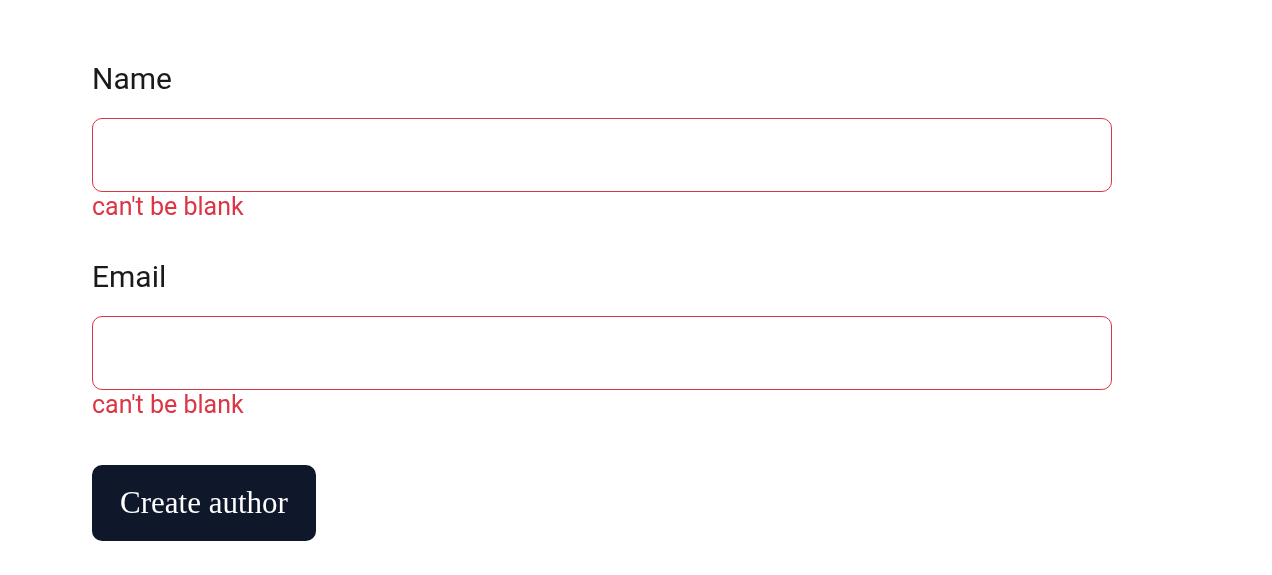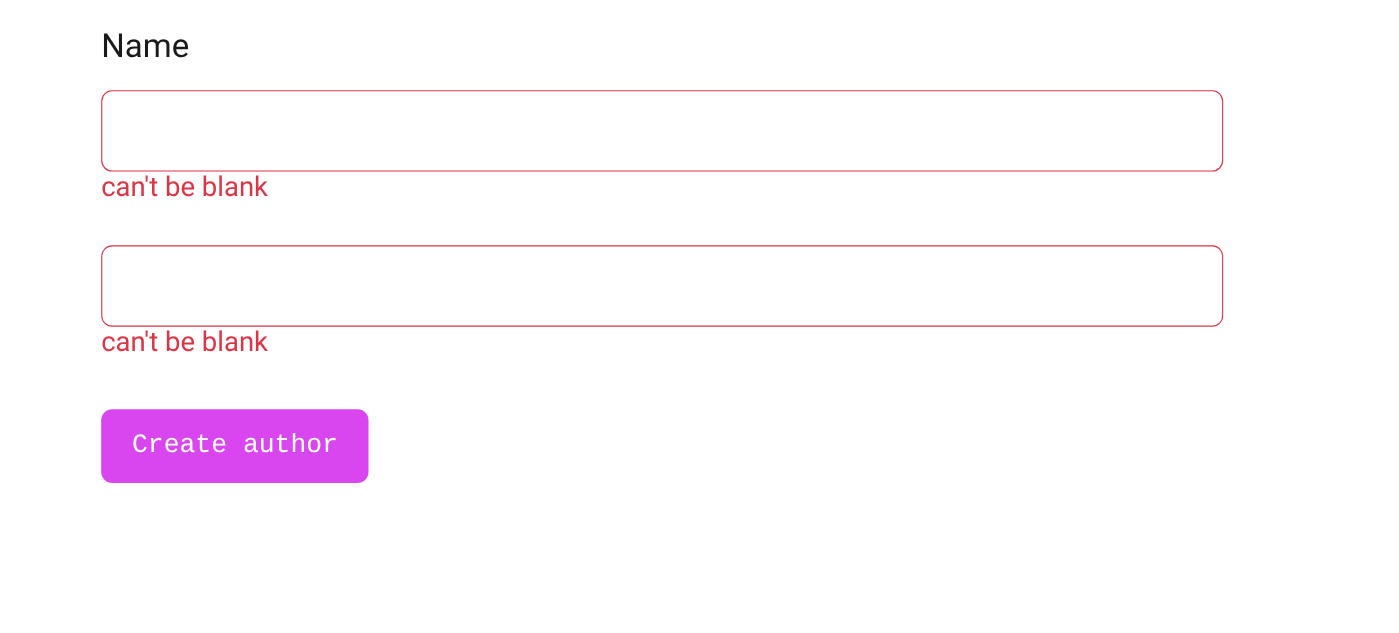--- a/index.html
+++ b/index.html
@@ -16,57 +16,59 @@
     }
     .form-group {
       margin-bottom: 38px;
     }
     .form-label {
       display: block;
       font-size: 30px;
       color: #1a1a1a;
       margin-bottom: 22px;
       font-weight: 400;
+      margin-top: 36px;
     }
     .form-input {
       width: 1020px;
       height: 74px;
       border: 1px solid #dc3545;
       border-radius: 10px;
       font-size: 24px;
       padding: 10px 18px;
       outline: none;
       background: #ffffff;
     }
     .form-error {
       color: #dc3545;
       font-size: 25px;
       font-weight: 400;
     }
     .submit-button {
-      background: #d946ef;
+      background: #0f172a;
       color: #ffffff;
       border: none;
       border-radius: 10px;
-      font-size: 24px;
+      font-size: 31px;
       padding: 20px 28px;
       cursor: pointer;
-      font-family: Liberation Mono, monospace;
+      font-family: Liberation Serif, serif;
       margin-top: 8px;
     }
   </style>
 </head>
 <body>
 
 <form>
   <div class="form-group">
     <label class="form-label">Name</label>
     <input type="text" class="form-input" value="" style="">
     <div class="form-error">can't be blank</div>
   </div>
 
   <div class="form-group">
+    <label class="form-label">Email</label>
     <input type="text" class="form-input" value="" style="">
     <div class="form-error">can't be blank</div>
   </div>
 
   <button type="submit" class="submit-button">Create author</button>
 </form>
 
 </body></html>

